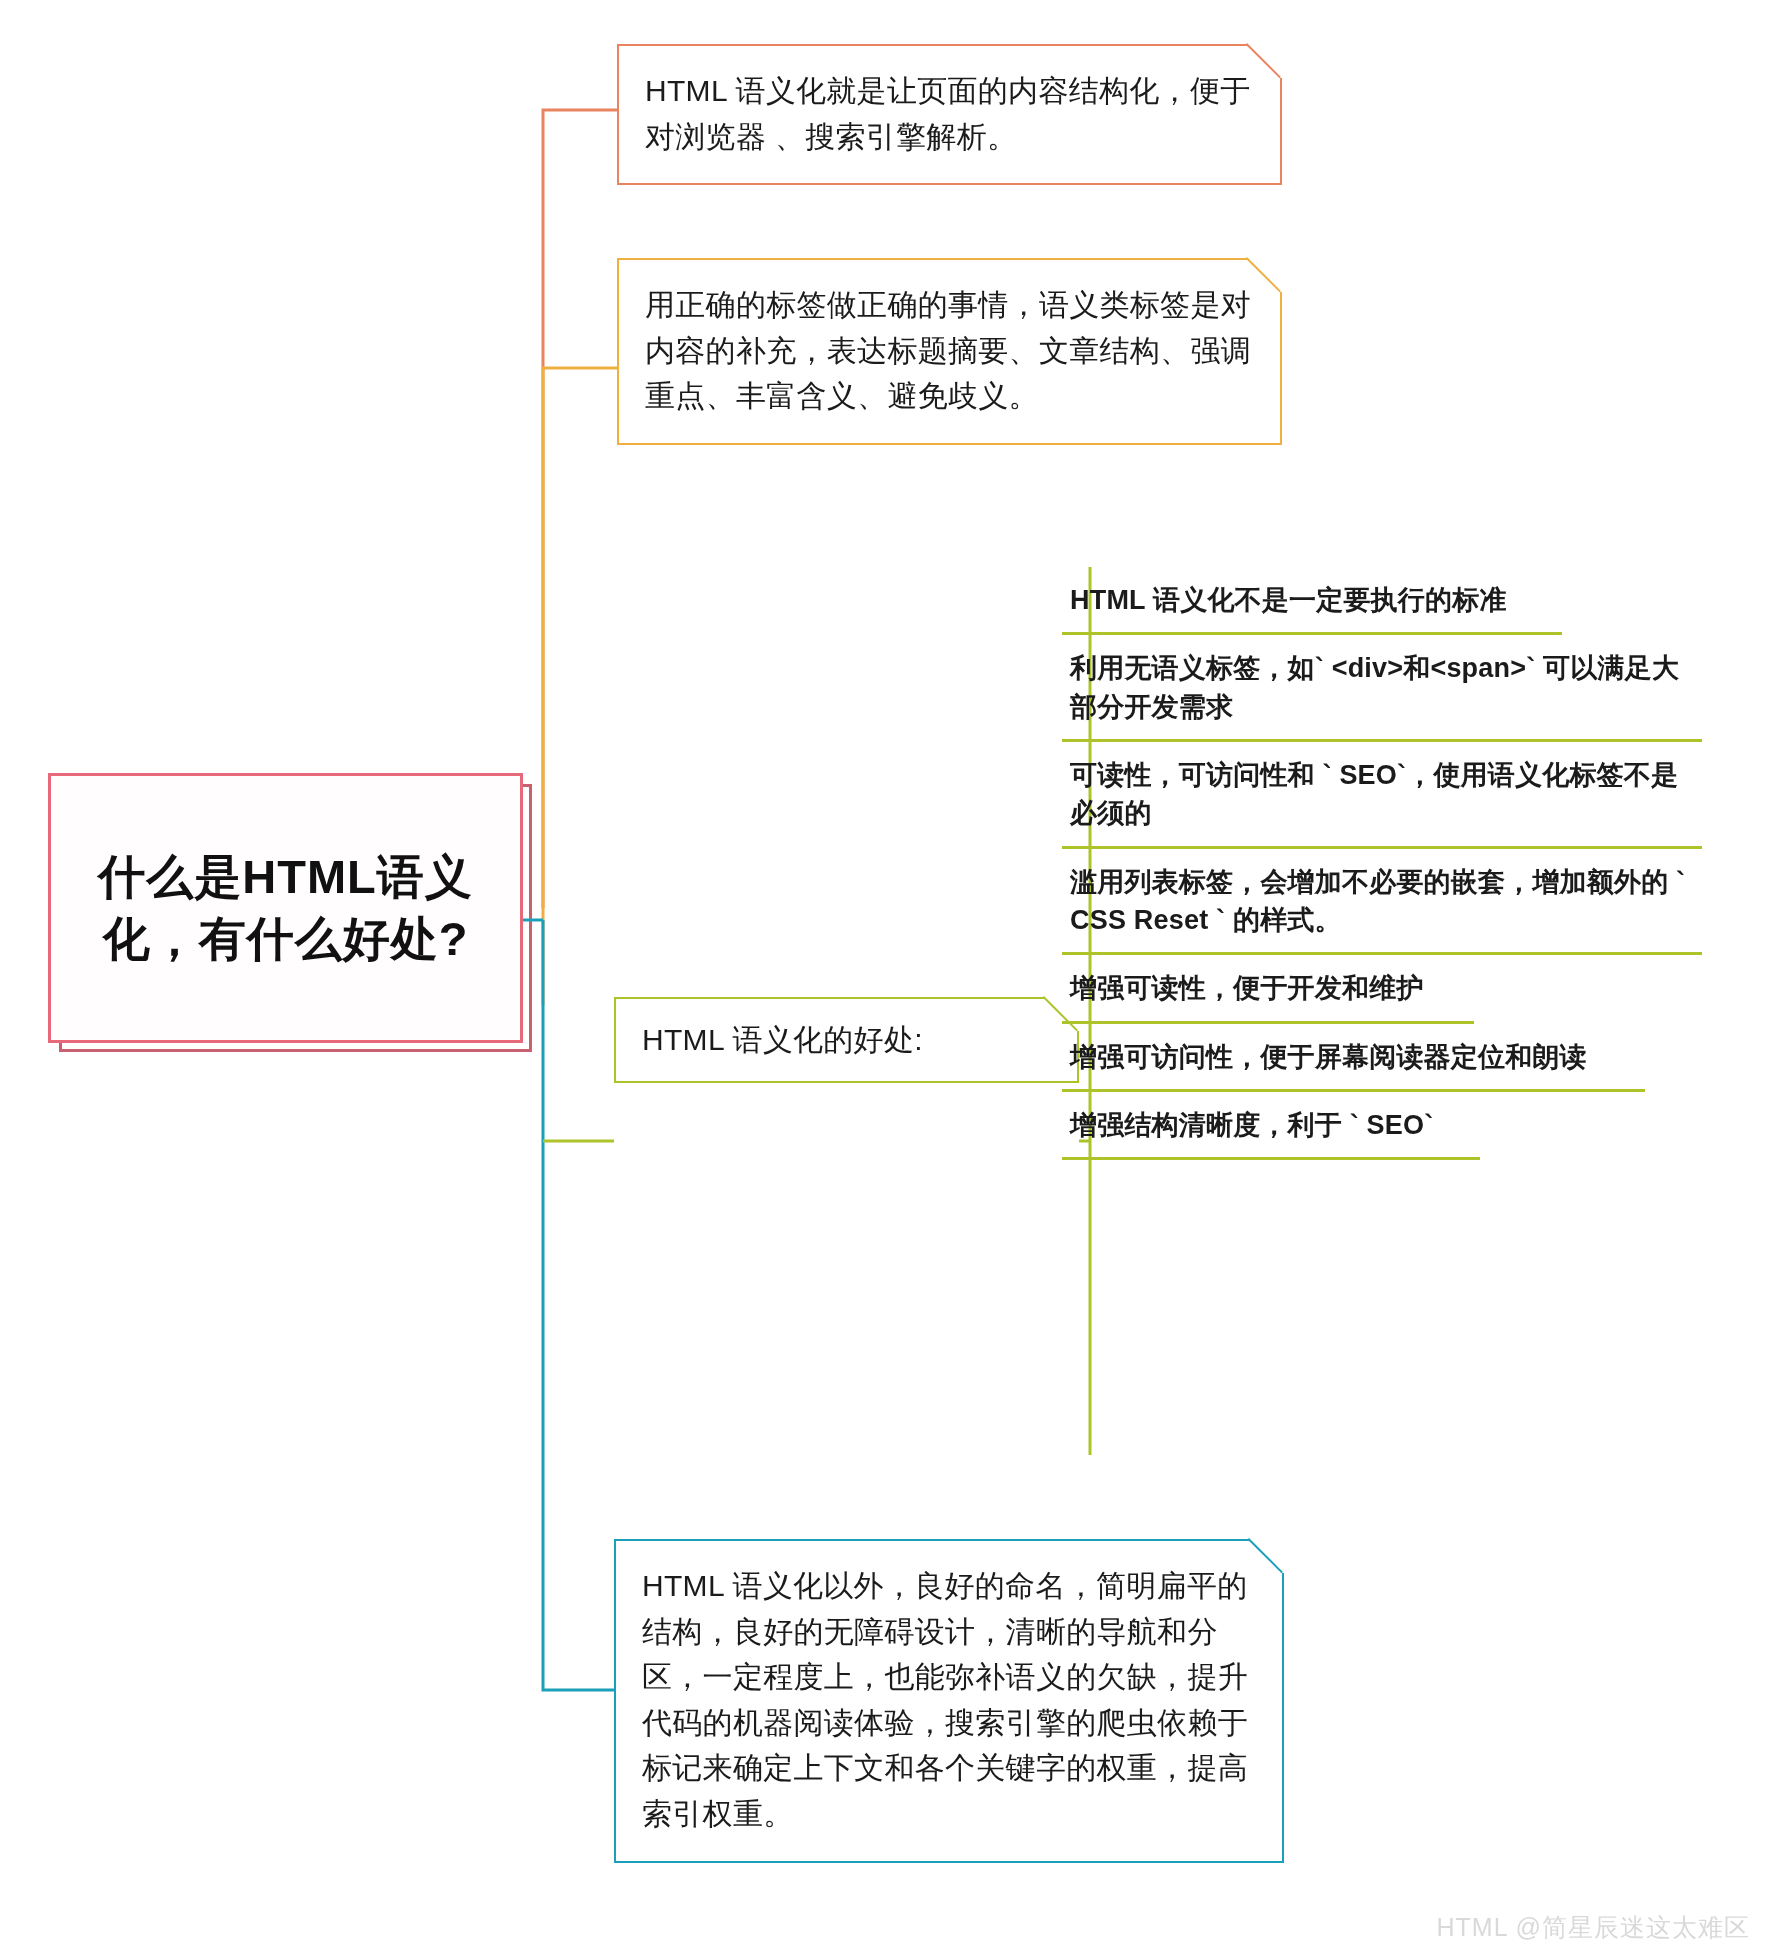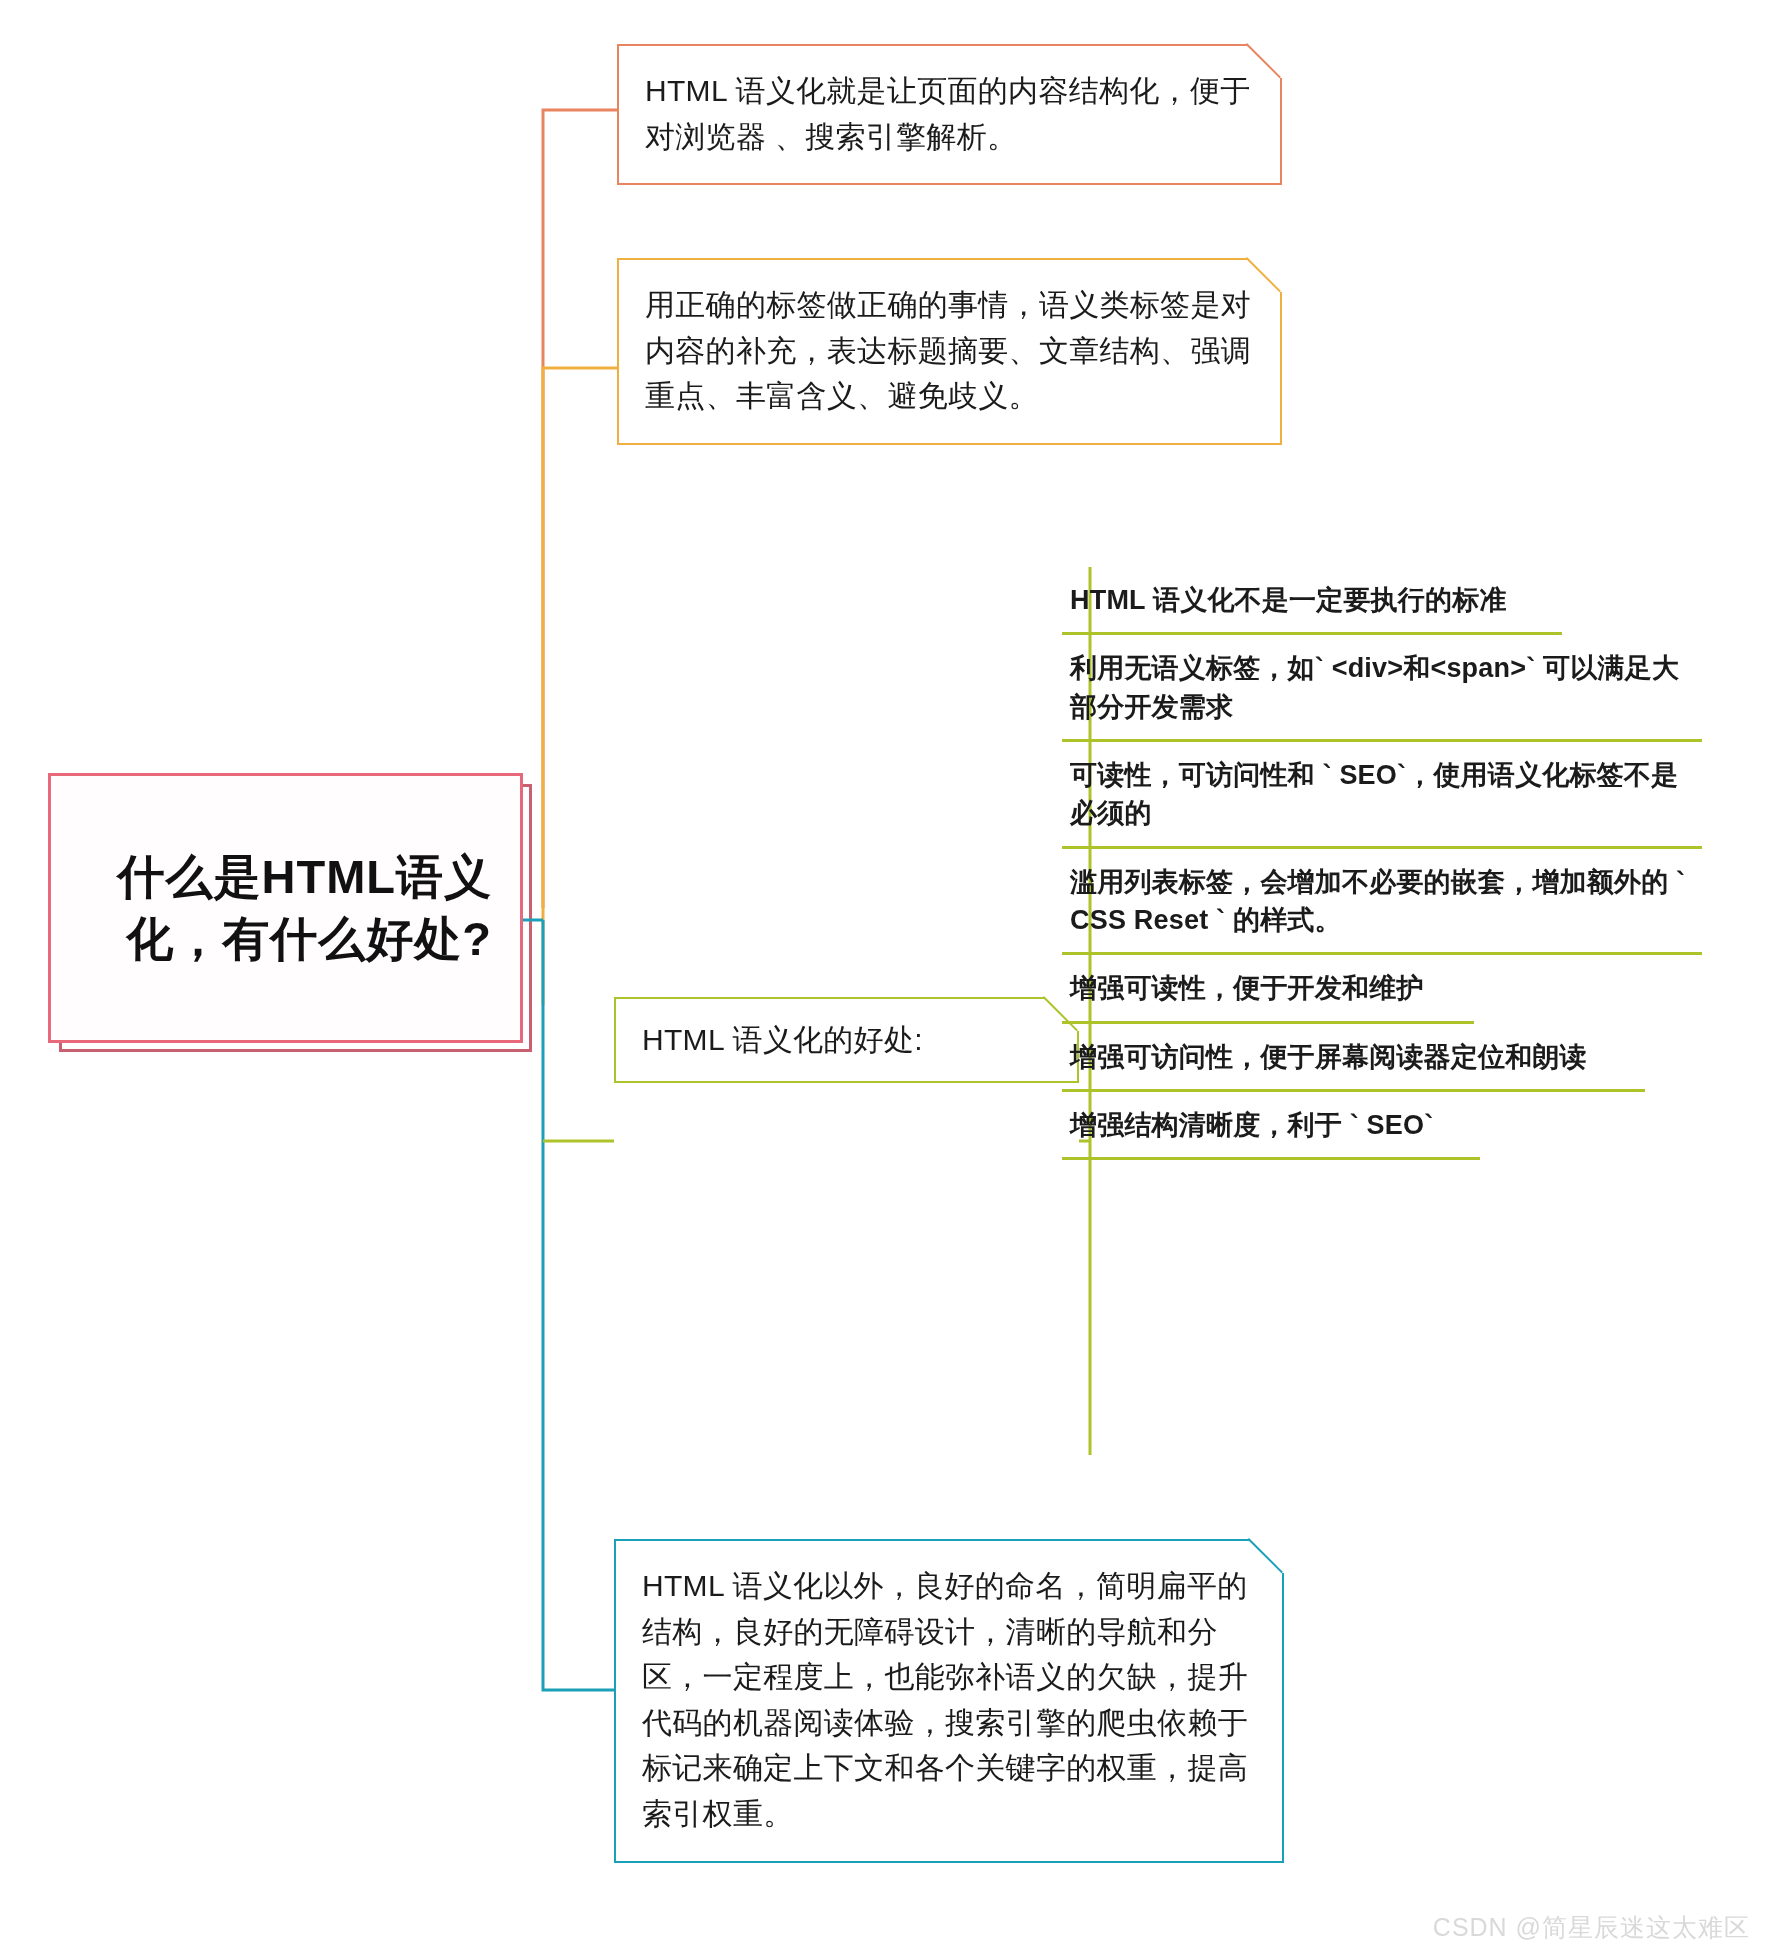--- a/index.html
+++ b/index.html
@@ -61,21 +61,21 @@
   #central .inner{
     position:absolute;
     left:8px;top:8px;right:-12px;bottom:-12px;
     border:3px solid #c9606f;
     background:transparent;
     z-index:-1;
   }
   #central .ctext{
     position:absolute;inset:0;
     display:flex;align-items:center;justify-content:center;
-    text-align:right;
+    text-align:center;
     font-size:47px;
     font-weight:700;
     line-height:1.33;
     color:#111;
     letter-spacing:1px;
     padding:0 28px;
     box-sizing:border-box;
   }
 
   
@@ -180,14 +180,14 @@
   <div id="list">
       <div class="litem"><span>HTML 语义化不是一定要执行的标准</span><span class="rule" style="background: rgb(174, 195, 42); width: 500px;"></span></div>
       <div class="litem"><span>利用无语义标签，如` &lt;div&gt;和&lt;span&gt;` 可以满足大部分开发需求</span><span class="rule" style="background: rgb(174, 195, 42); width: 640px;"></span></div>
       <div class="litem"><span>可读性，可访问性和 ` SEO`，使用语义化标签不是必须的</span><span class="rule" style="background: rgb(174, 195, 42); width: 640px;"></span></div>
       <div class="litem"><span>滥用列表标签，会增加不必要的嵌套，增加额外的 ` CSS Reset ` 的样式。</span><span class="rule" style="background: rgb(174, 195, 42); width: 640px;"></span></div>
       <div class="litem"><span>增强可读性，便于开发和维护</span><span class="rule" style="background: rgb(174, 195, 42); width: 412px;"></span></div>
       <div class="litem"><span>增强可访问性，便于屏幕阅读器定位和朗读</span><span class="rule" style="background: rgb(174, 195, 42); width: 583px;"></span></div>
       <div class="litem"><span>增强结构清晰度，利于 ` SEO`</span><span class="rule" style="background: rgb(174, 195, 42); width: 418px;"></span></div>
     </div>
 
-  <div id="watermark">CSDN @简星辰迷这太难区</div>
+  <div id="watermark">HTML @简星辰迷这太难区</div>
 </div>
 
 </body></html>

